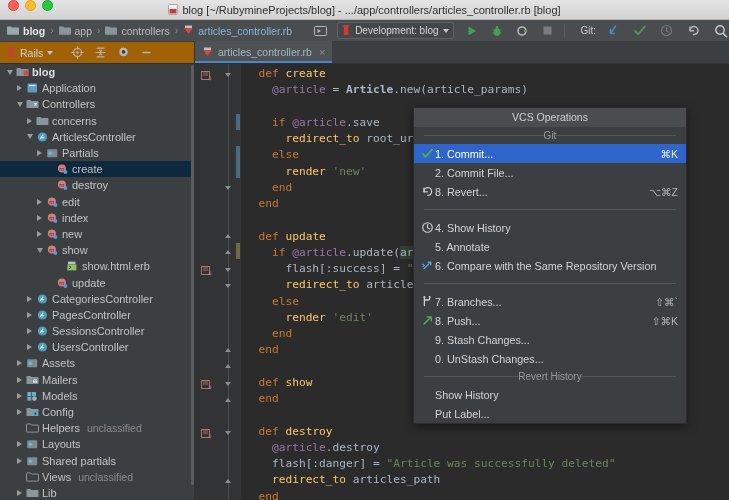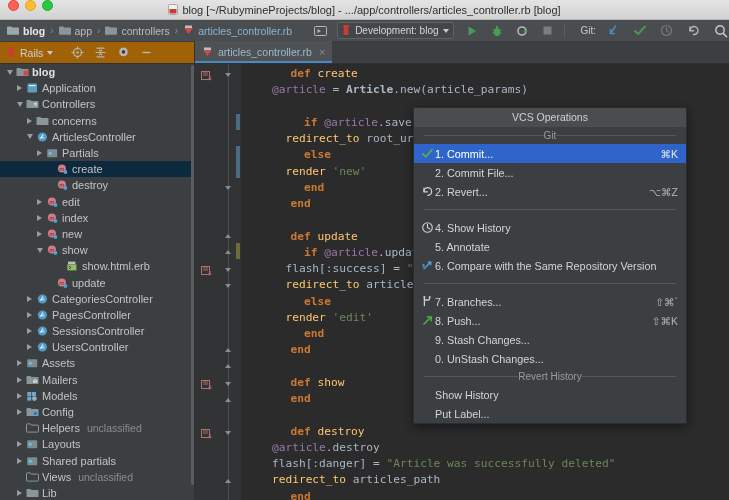--- a/index.html
+++ b/index.html
@@ -126,21 +126,21 @@
     position: absolute; left: 0; top: 0; width: 46px; height: 436px;
     background: #313335;
   }
   .fold-line { position: absolute; left: 33px; top: 0; width: 1px; height: 436px; background: #4b4e50; }
   .code {
     position: absolute; left: 46px; top: 0; right: 0; height: 436px;
     font-family: "DejaVu Sans Mono", monospace; font-size: 11.2px; line-height: 16.25px;
     color: #a9b7c6; white-space: pre; padding-top: 2px;
   }
   .ln { height: 16.25px; padding-left: 4px; }
-  .kw { color: #cc7832; font-weight: bold; margin-left: 32px; }
+  .kw { color: #cc7832; font-weight: normal; }
   .id { color: #a9b7c6; }
   .ivar { color: #9876aa; }
   .cls { color: #a9b7c6; font-weight: bold; }
   .mth { color: #ffc66d; }
   .str { color: #6a8759; }
   .hl-ident { background: #344134; }
   .chev { position: absolute; width: 7px; height: 5px; }
   .chev.up::before, .chev.down::before {
     content:''; position:absolute; left:0; top:0; width:0; height:0;
     border-left: 3.5px solid transparent; border-right: 3.5px solid transparent;
@@ -783,21 +783,21 @@
           <span class="mico"></span>
           <span class="mlabel">2. Commit File...</span>
         </div>
         <div class="mitem">
           <span class="mico">
             <svg width="13" height="13" viewBox="0 0 13 13">
               <path d="M3 6.5 A3.8 3.8 0 1 1 6.8 10.3" stroke="#cfcfcf" stroke-width="1.3" fill="none" stroke-linecap="round"></path>
               <path d="M3 3.2 V6.8 H6.4" stroke="#cfcfcf" stroke-width="1.3" fill="none" stroke-linecap="round" stroke-linejoin="round"></path>
             </svg>
           </span>
-          <span class="mlabel">2. Revert...</span>
+          <span class="mlabel">8. Revert...</span>
           <span class="mkey">⌥⌘Z</span>
         </div>
         <div class="sect">
           <div class="sect-line"></div>
         </div>
         <div class="mitem">
           <span class="mico">
             <svg width="13" height="13" viewBox="0 0 13 13">
               <circle cx="6.5" cy="6.5" r="4.8" fill="none" stroke="#cfcfcf" stroke-width="1.1"></circle>
               <path d="M6.5 3.4 V6.7 L8.8 8" stroke="#cfcfcf" stroke-width="1.1" fill="none" stroke-linecap="round"></path>

